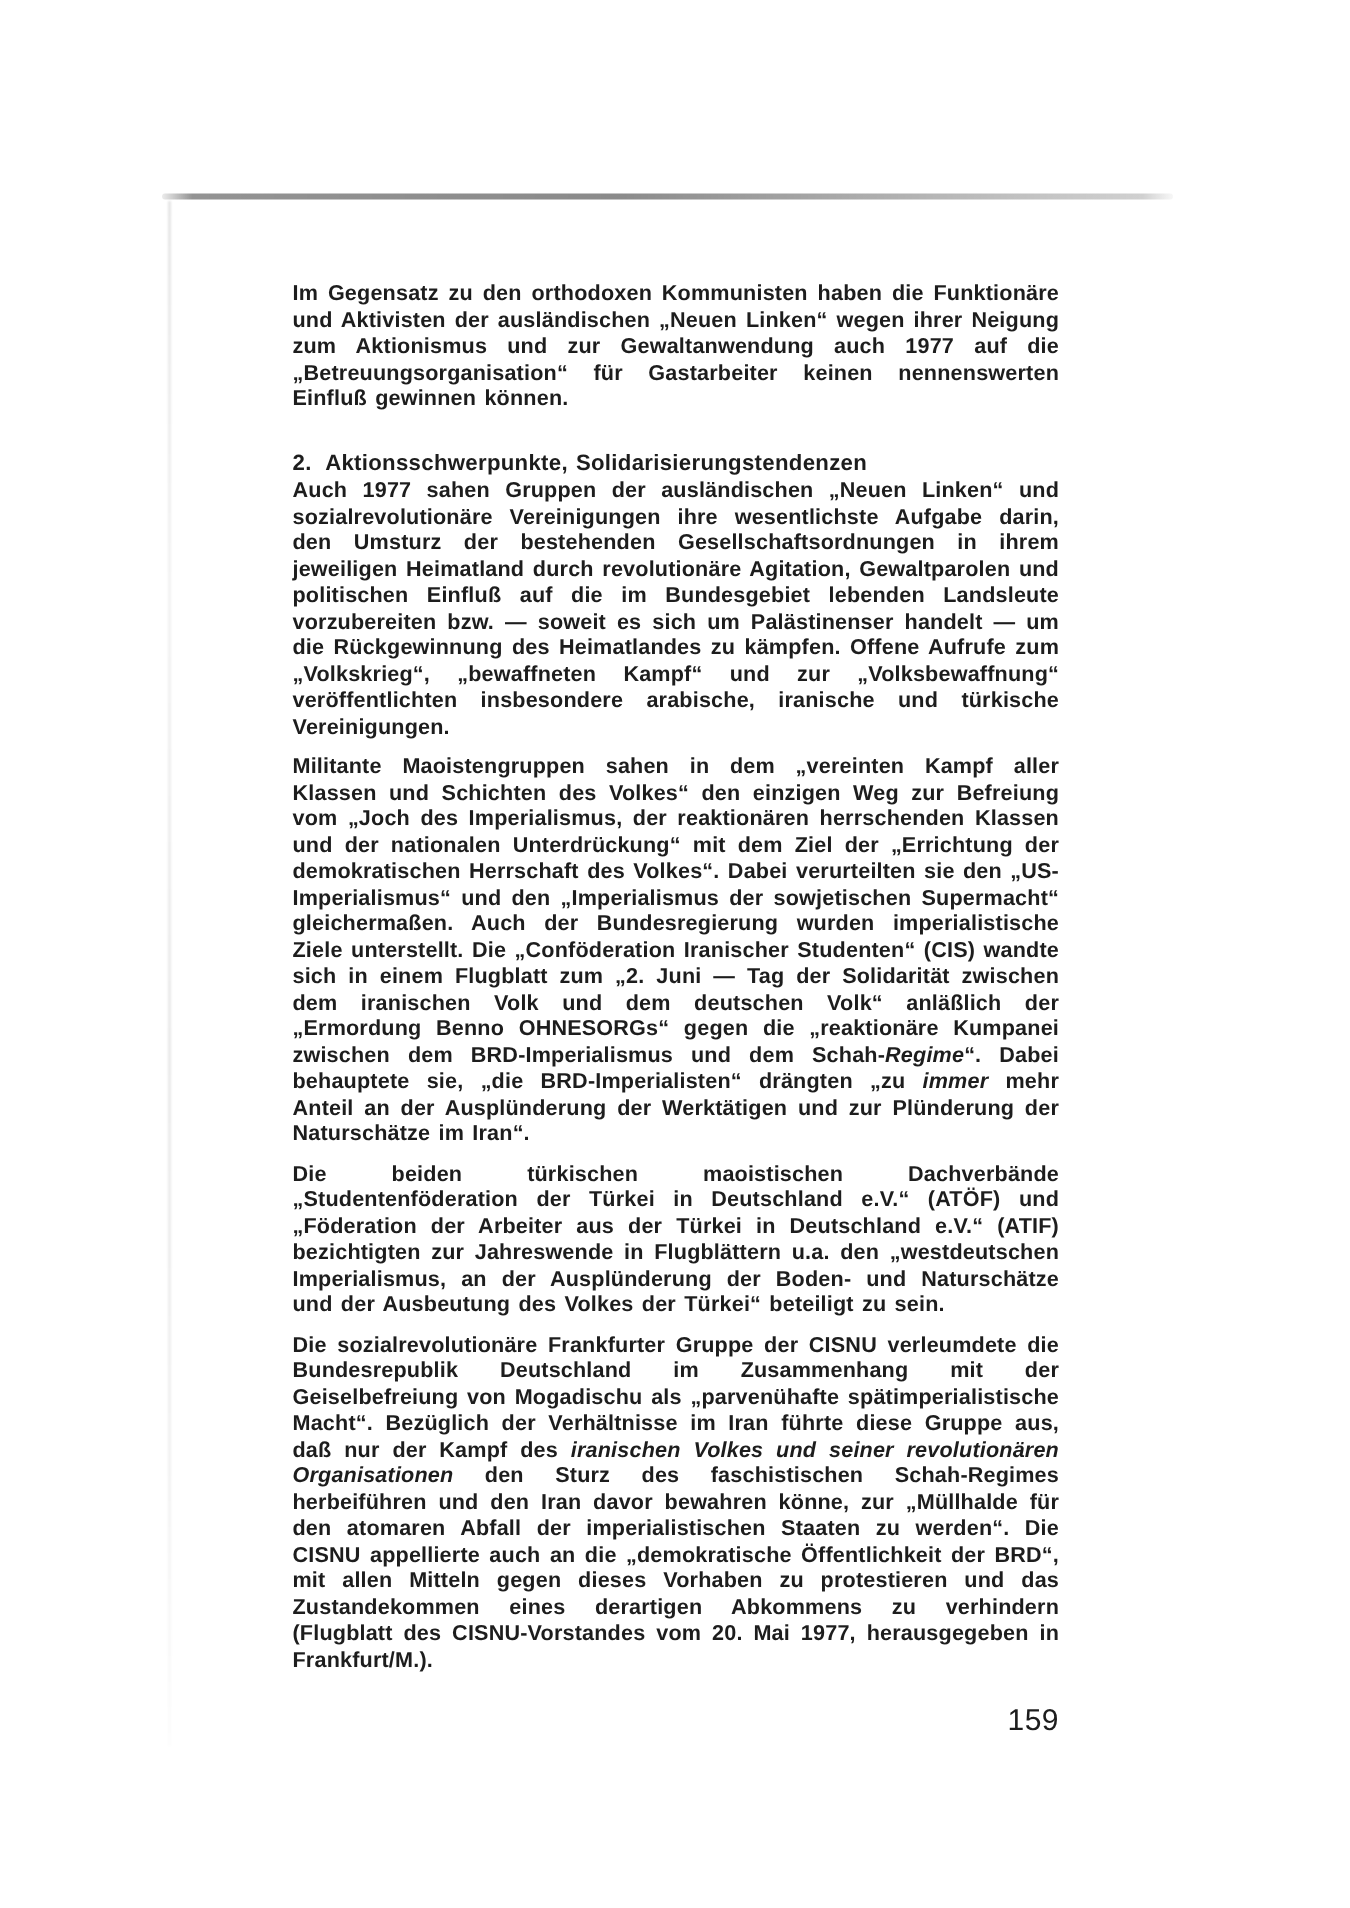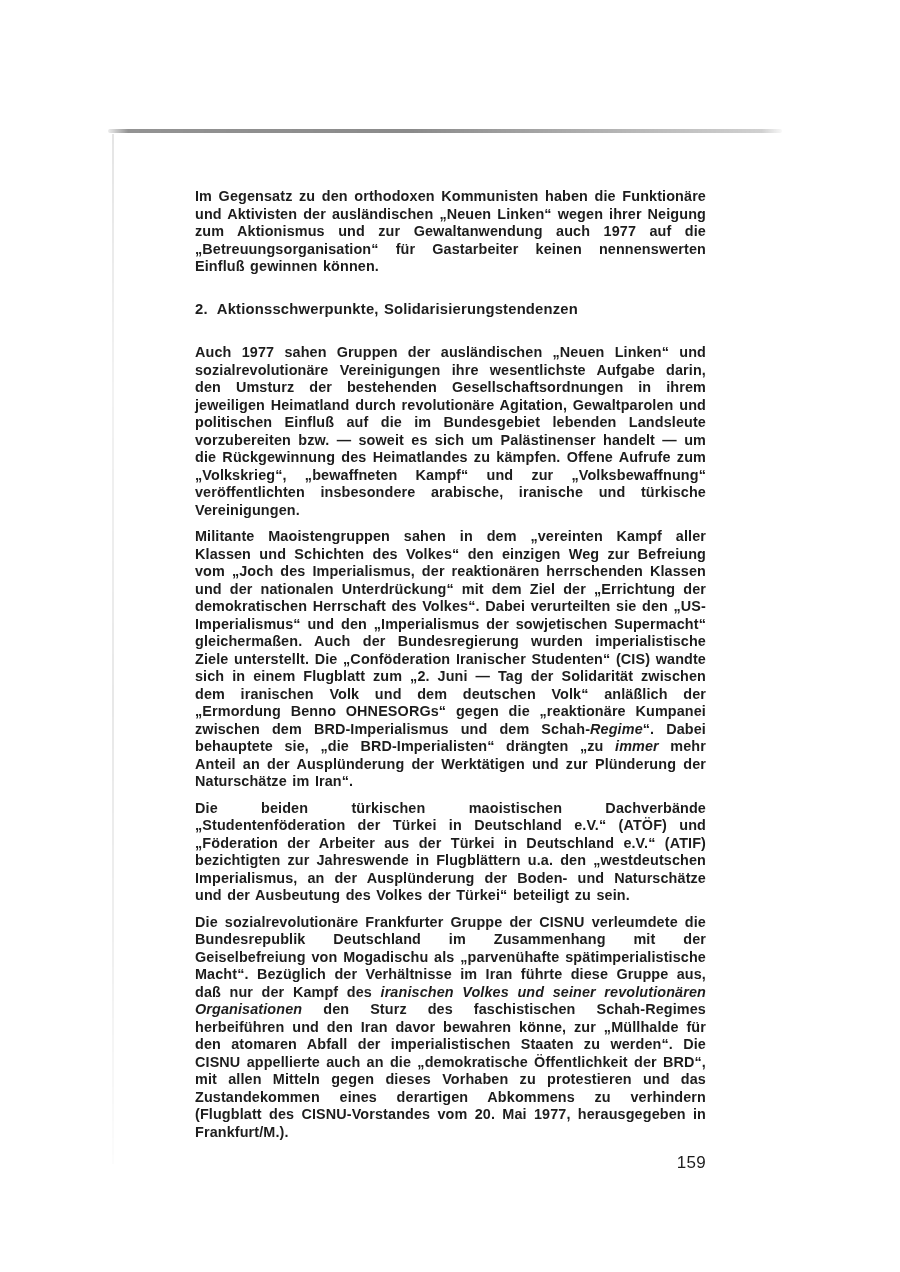--- a/index.html
+++ b/index.html
@@ -61,34 +61,34 @@
     -webkit-hyphens: auto;
   }
   .para {
     margin: 0 0 9px 0;
     font-weight: bold;
   }
   .section-heading {
     font-size: 14.8px;
     font-weight: bold;
     letter-spacing: 0.2px;
-    margin: 25px 0 26px 0;
+    margin: 25px 0 1px 0;
     text-align: left;
     word-spacing: 1px;
   }
   .section-heading .num {
     margin-right: 9px;
   }
   .it {
     font-style: italic;
   }
   .page-number {
     text-align: right;
-    font-size: 17px;
-    margin-top: 13px;
+    font-size: 20px;
+    margin-top: 23px;
     letter-spacing: 0.3px;
   }
 </style>
 </head>
 <body>
 
 <div class="top-edge"></div>
 <div class="left-edge"></div>
 
 <div class="text-block">

